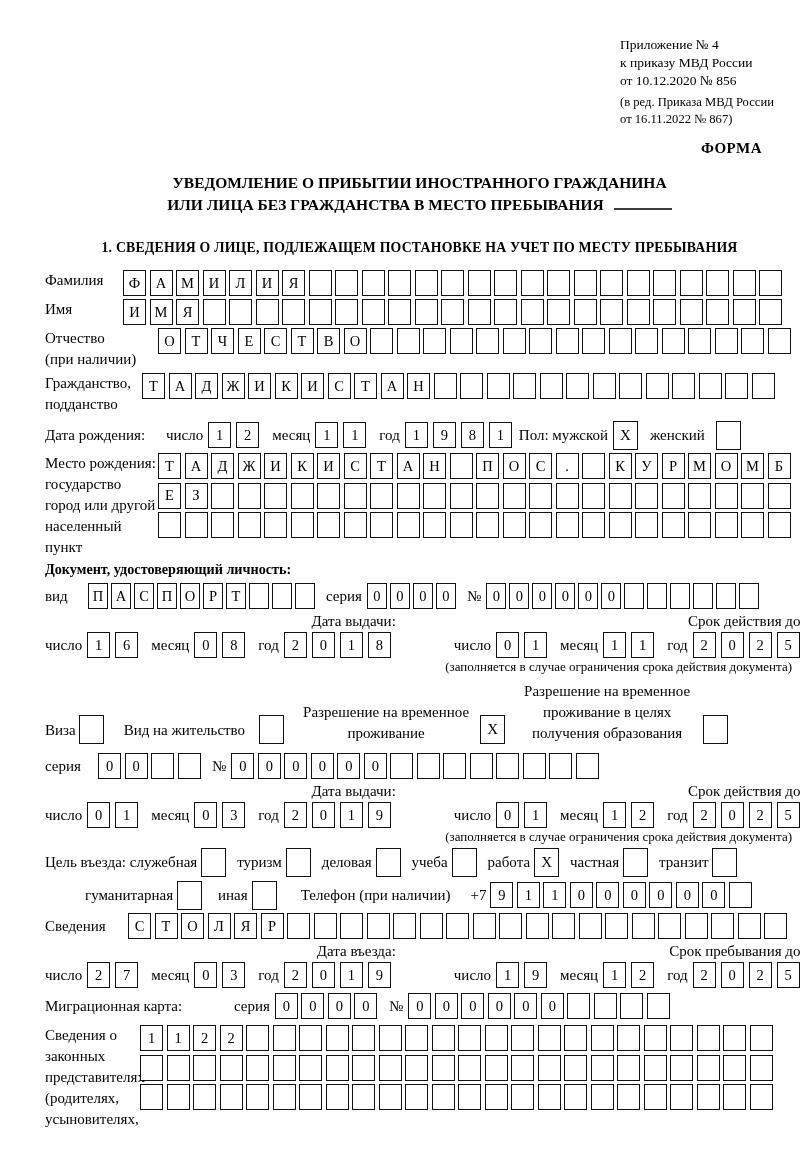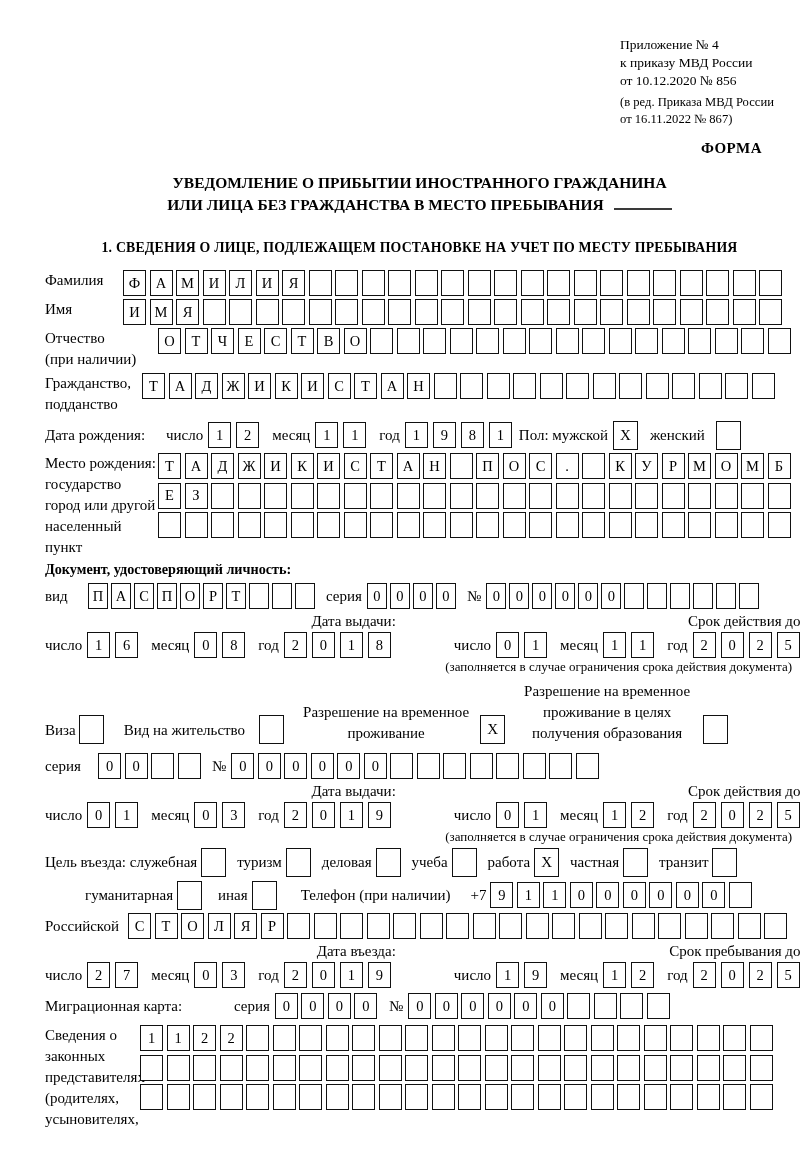--- a/index.html
+++ b/index.html
@@ -542,21 +542,21 @@
           <span class="cell">0</span>
           <span class="cell">0</span>
           <span class="cell">0</span>
           <span class="cell">0</span>
           <span class="cell">0</span>
           <span class="cell"></span>
         </span>
     </div>
 
     <div class="row">
-      <span class="lbl w83" style="line-height:26px;">Российской</span>
+      <span class="lbl w83" style="line-height:26px;">Сведения</span>
       <span class="cells">
           <span class="cell">С</span>
           <span class="cell">Т</span>
           <span class="cell">О</span>
           <span class="cell">Л</span>
           <span class="cell">Я</span>
           <span class="cell">Р</span>
           <span class="cell"></span>
           <span class="cell"></span>
           <span class="cell"></span>

